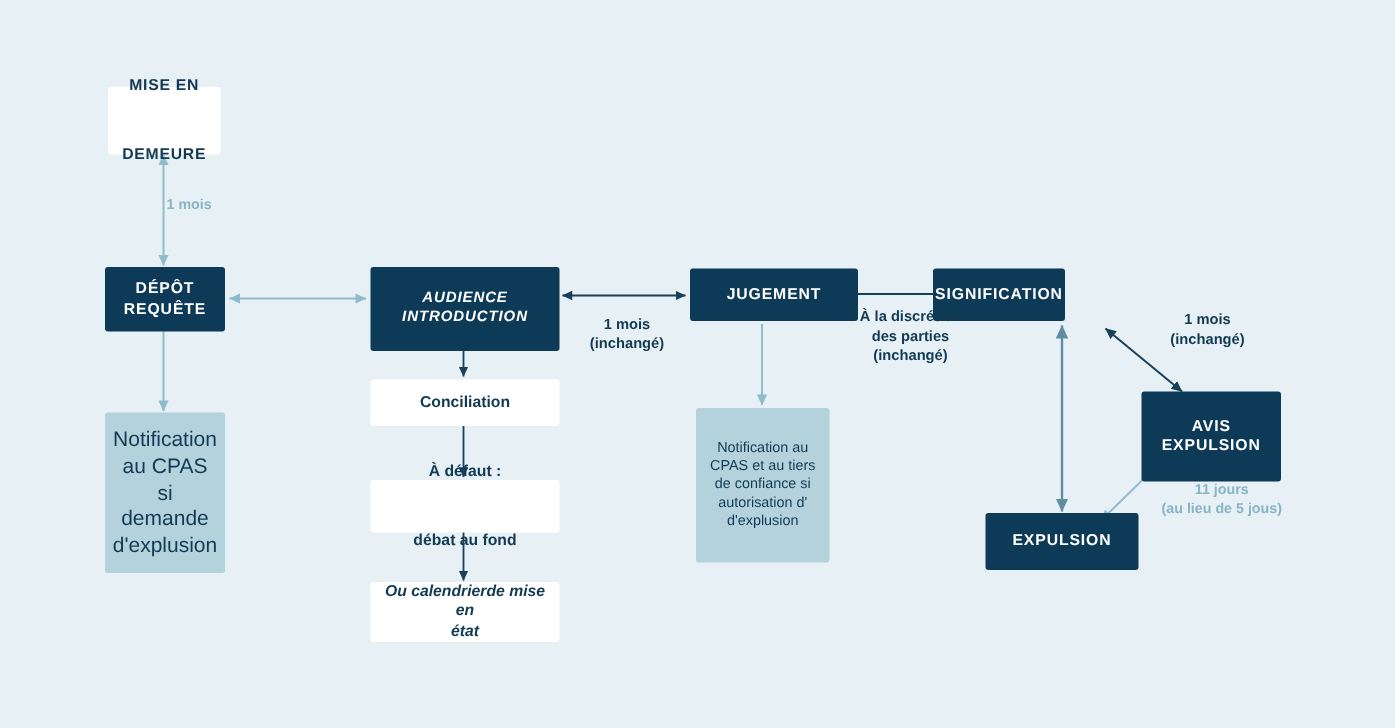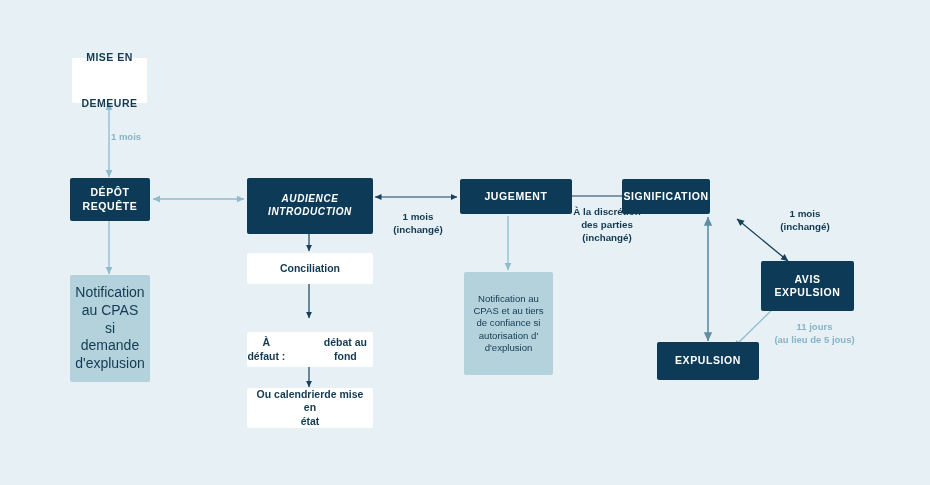--- a/index.html
+++ b/index.html
@@ -122,39 +122,39 @@
 demande
 d'explusion</div>
 
   <div class="box box-dark" style="left:247px;top:178px;width:126px;height:56px;font-size:10px;flex-direction:column;font-style:italic;">
     <span>AUDIENCE</span>
     <span>INTRODUCTION</span>
   </div>
 
   <div class="box box-white" style="left:247px;top:253px;width:126px;height:31px;font-size:10.5px;">Conciliation</div>
 
-  <div class="box box-white" style="left:247px;top:332px;width:126px;height:35px;font-size:10.5px;flex-direction:row;">
+  <div class="box box-white" style="left:247px;top:320px;width:126px;height:35px;font-size:10.5px;flex-direction:column;">
     <span>À défaut :</span>
     <span style="font-weight:700;">débat au fond</span>
   </div>
 
-  <div class="box box-white" style="left:247px;top:388px;width:126px;height:40px;font-size:10.5px;white-space:pre-line;padding:0 4px;">Ou calendrierde mise en
+  <div class="box box-white" style="left:247px;top:388px;width:126px;height:40px;font-size:10.5px;white-space:pre-line;padding:0 4px;font-style:italic;">Ou calendrierde mise en
 état</div>
 
   <div class="box box-dark" style="left:460px;top:179px;width:112px;height:35px;font-size:10.5px;">JUGEMENT</div>
 
   <div class="box box-soft" style="left:464px;top:272px;width:89px;height:103px;font-size:9.6px;padding:0 5px;white-space:pre-line;">Notification au
 CPAS et au tiers
 de confiance si
 autorisation d'
 d'explusion</div>
 
   <div class="box box-dark" style="left:622px;top:179px;width:88px;height:35px;font-size:10.5px;">SIGNIFICATION</div>
 
-  <div class="box box-dark" style="left:761px;top:261px;width:93px;height:50px;font-size:10.5px;flex-direction:column;">
+  <div class="box box-dark" style="left:761px;top:261px;width:93px;height:60px;font-size:10.5px;flex-direction:column;">
     <span>AVIS</span>
     <span>EXPULSION</span>
   </div>
 
   <div class="box box-dark" style="left:657px;top:342px;width:102px;height:38px;font-size:10.5px;">EXPULSION</div>
 
   <div class="lbl lbl-teal" style="left:111px;top:131px;width:70px;font-size:9.5px;text-align:left;">1 mois</div>
 
 
   <div class="lbl lbl-dark" style="left:378px;top:211px;width:80px;font-size:9.8px;">1 mois

